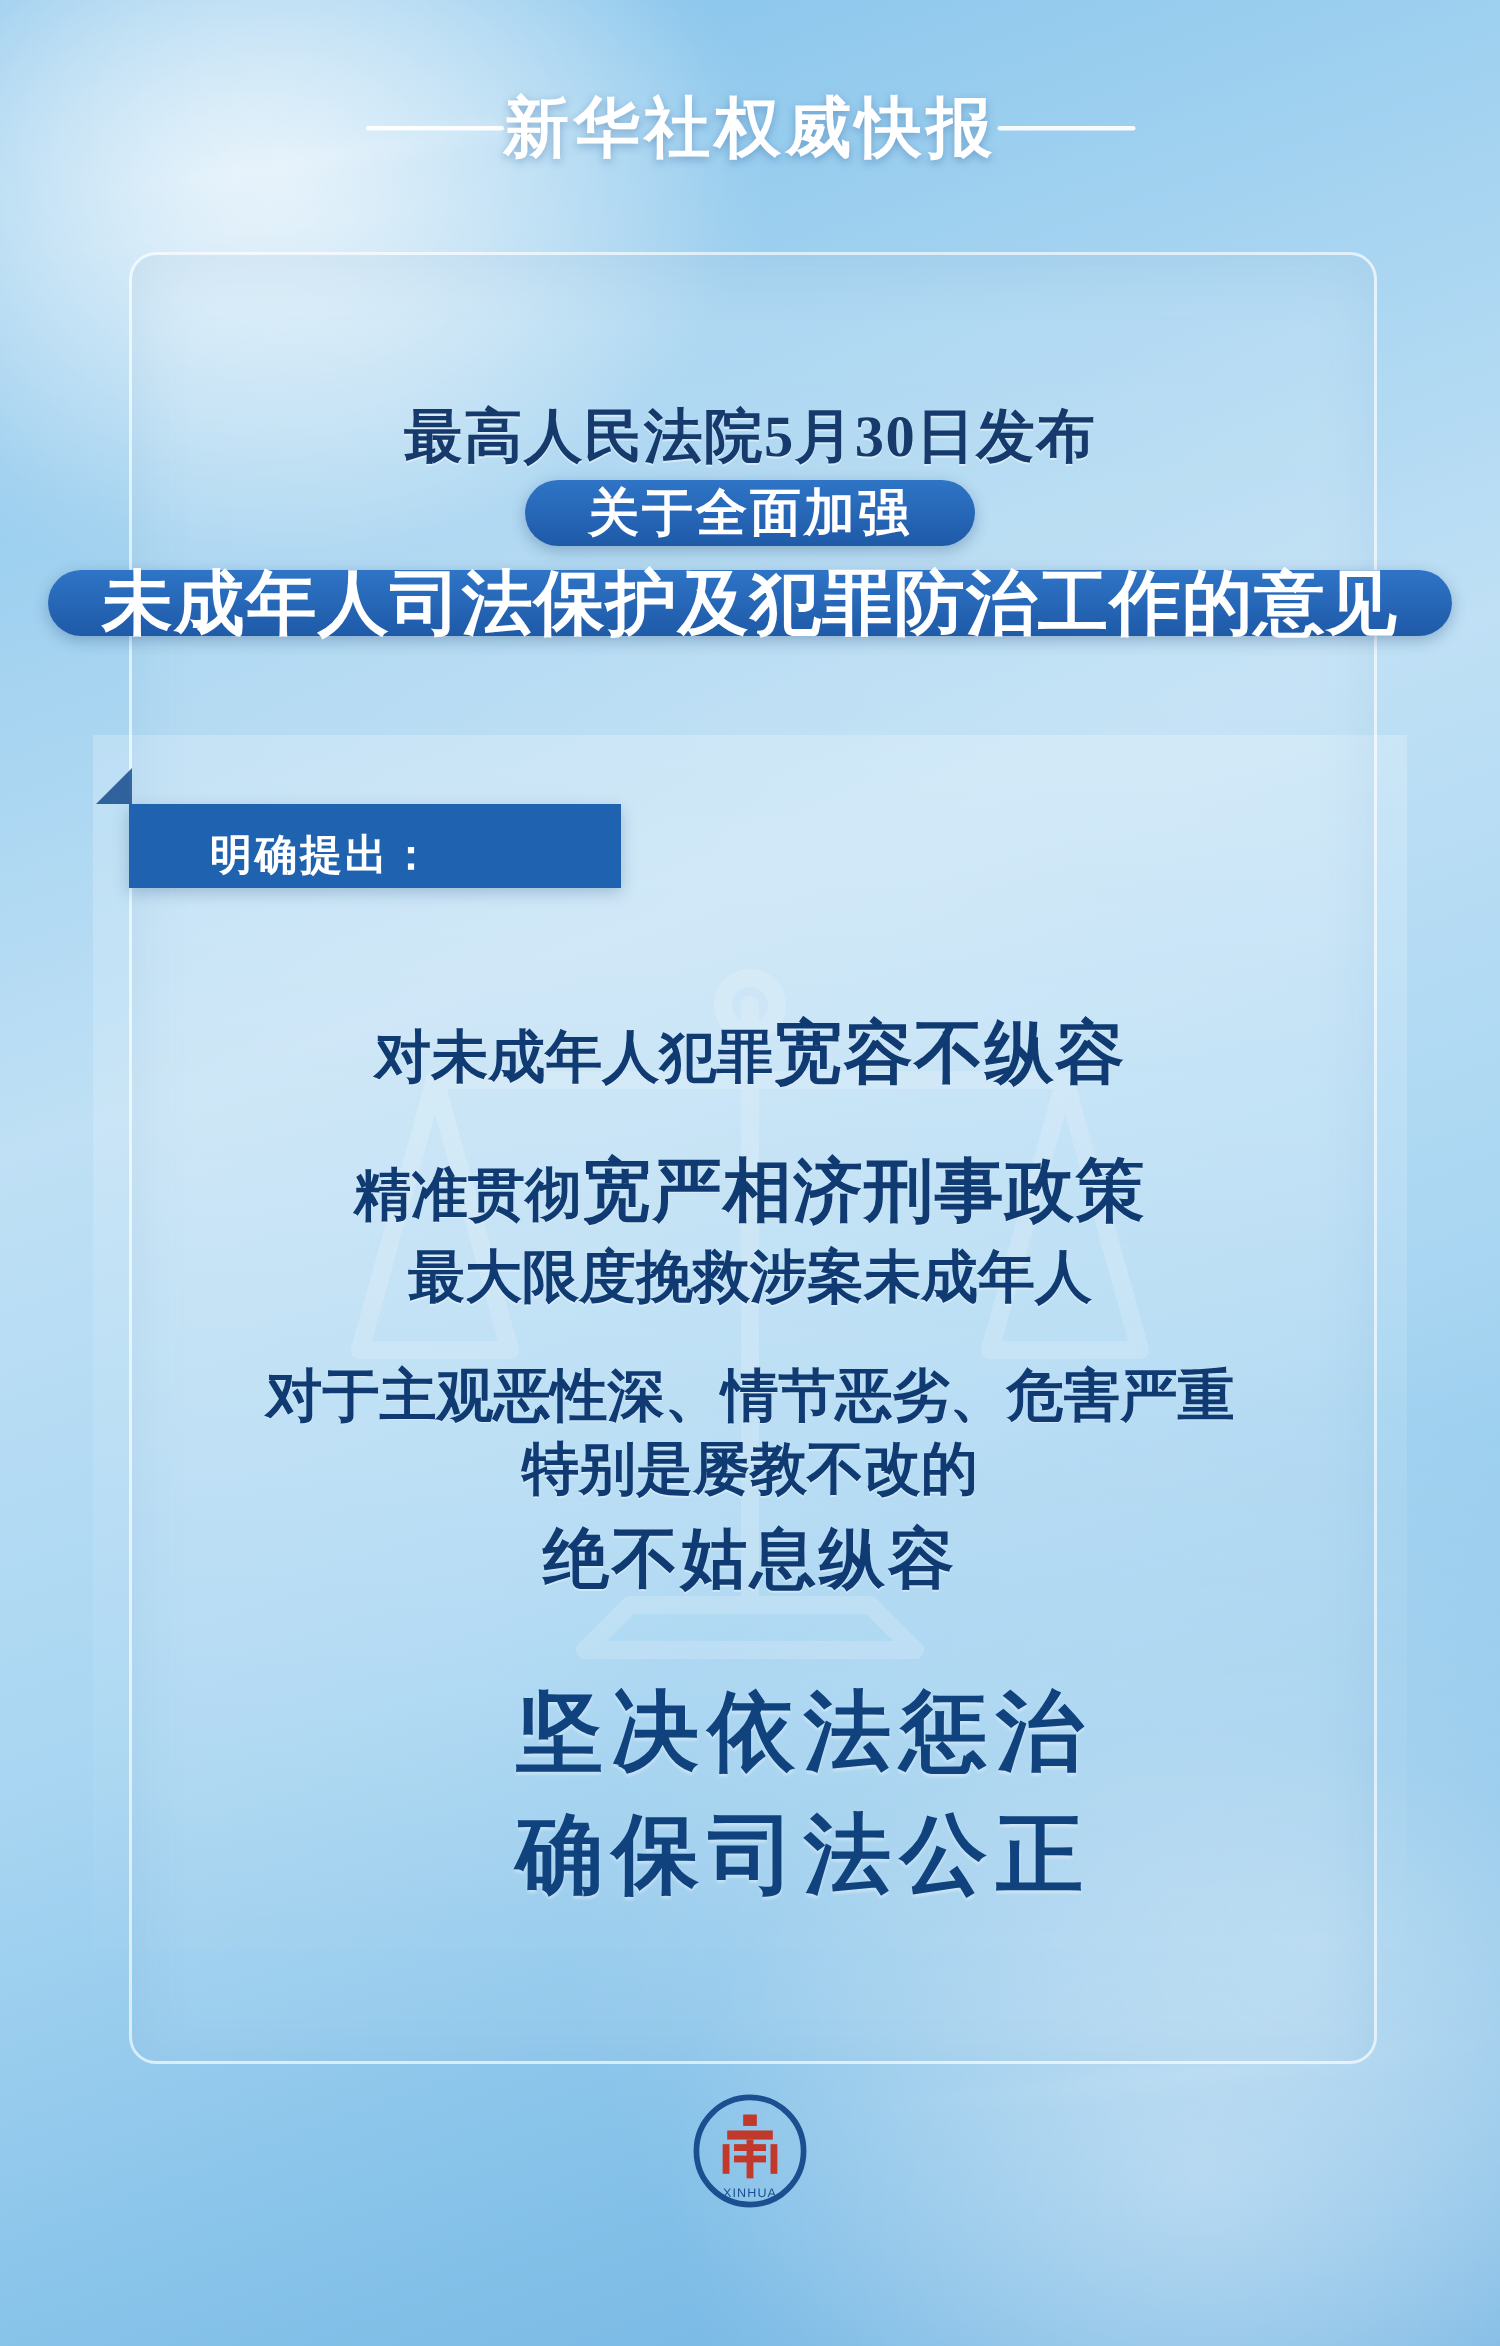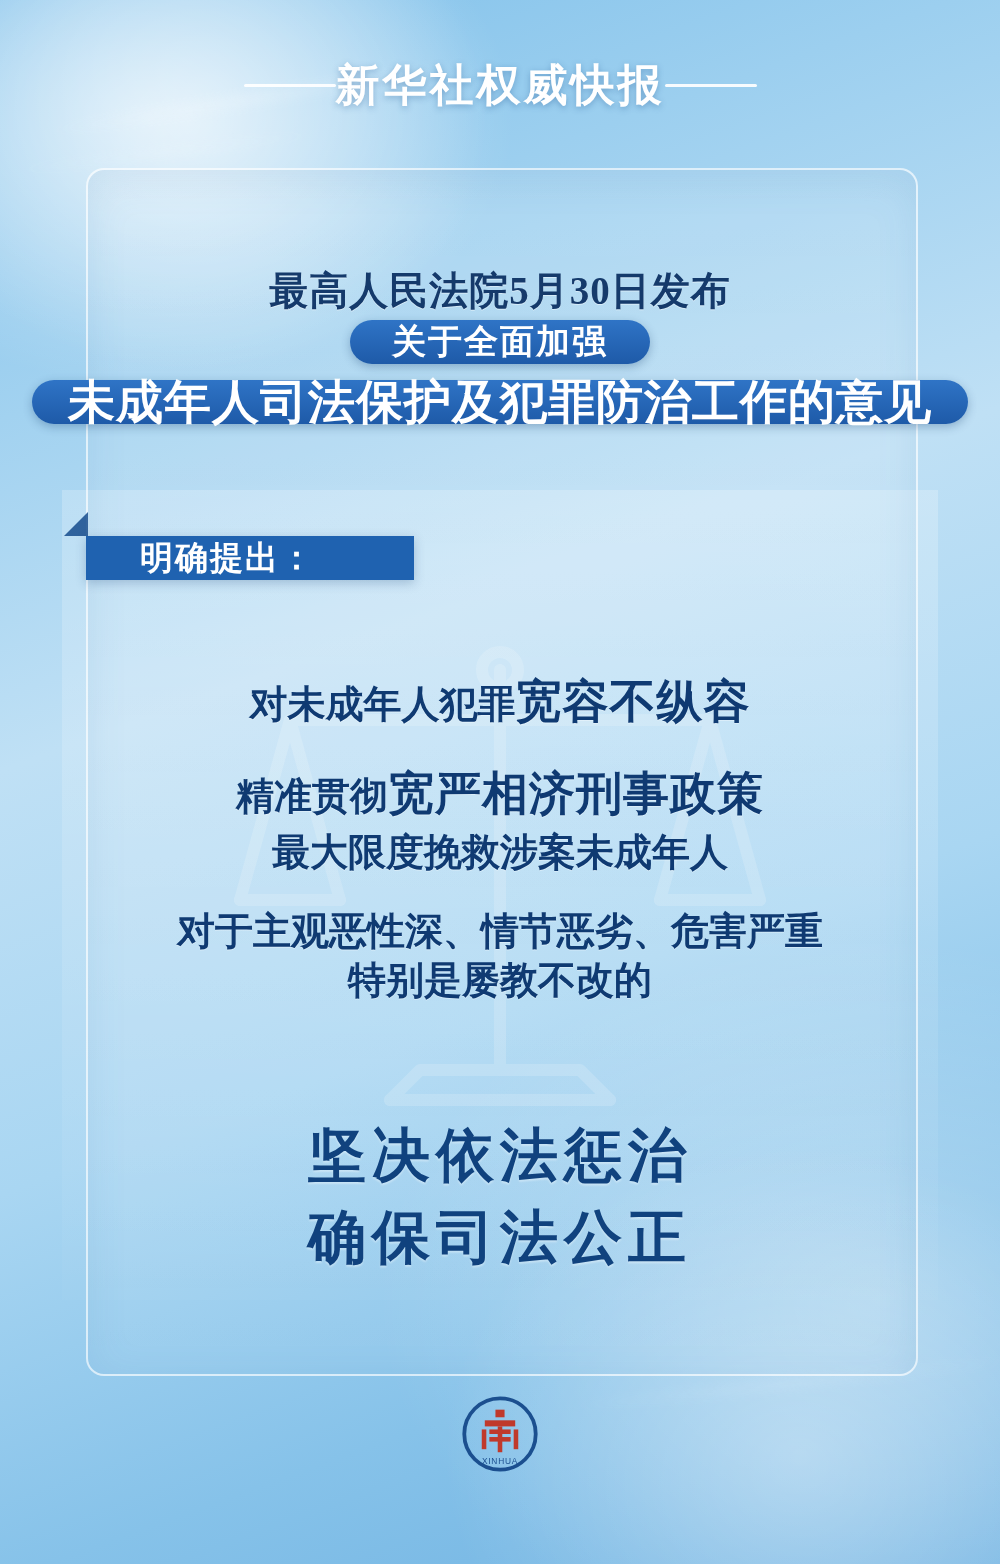--- a/index.html
+++ b/index.html
@@ -137,26 +137,26 @@
     font-size: 47px; letter-spacing: 1px;
   }
 
   
   .tag {
     position: absolute;
     top: 368px; left: 0px;
     height: 44px;
     min-width: 244px;
     display: flex; align-items: center;
-    padding: 0 30px 0 54px;
+    padding: 12px 30px 0 54px;
     background: #1f62b0;
     color: #ffffff;
     font-family: "Liberation Sans", "DejaVu Sans", sans-serif;
     font-weight: bold;
-    font-size: 33px;
+    font-size: 28px;
     letter-spacing: 2px;
     box-shadow: 0 3px 10px rgba(20,60,110,.25);
   }
   .tag-notch {
     position: absolute;
     top: 344px; left: -22px;
     width: 24px; height: 24px;
     background: #164c8d;
     clip-path: polygon(0 100%, 100% 0, 100% 100%);
     opacity: .85;
@@ -189,20 +189,21 @@
     left: 0; width: 100%;
     top: 946px;
     text-align: center;
     color: #10427e;
     font-family: "Liberation Sans", "DejaVu Sans", sans-serif;
     font-weight: bold;
     font-size: 58px;
     letter-spacing: 6px;
     line-height: 1.42;
     text-shadow: 0 2px 2px rgba(255,255,255,.35);
+    padding-left: 36px;
   }
   .final span { display: block; }
 
   
   .logo {
     position: absolute;
     left: 50%; top: 1396px;
     transform: translateX(-50%);
     width: 76px; height: 76px;
   }
@@ -268,20 +269,21 @@
     </div>
 
     <div class="stmt b2">
       <span class="lead">精准贯彻</span><span class="emph">宽严相济刑事政策</span>
       <span class="sub">最大限度挽救涉案未成年人</span>
     </div>
 
     <div class="stmt b3">
       <span class="l">对于主观恶性深、情节恶劣、危害严重</span>
       <span class="l">特别是屡教不改的</span>
+      <span class="strong">绝不姑息纵容</span>
     </div>
 
     <div class="final">
       <span>坚决依法惩治</span>
       <span>确保司法公正</span>
     </div>
   </div>
 
   <svg class="logo" viewBox="0 0 100 100" aria-hidden="true">
     <circle cx="50" cy="50" r="47" fill="none" stroke="#1b4f8f" stroke-width="5"></circle>

